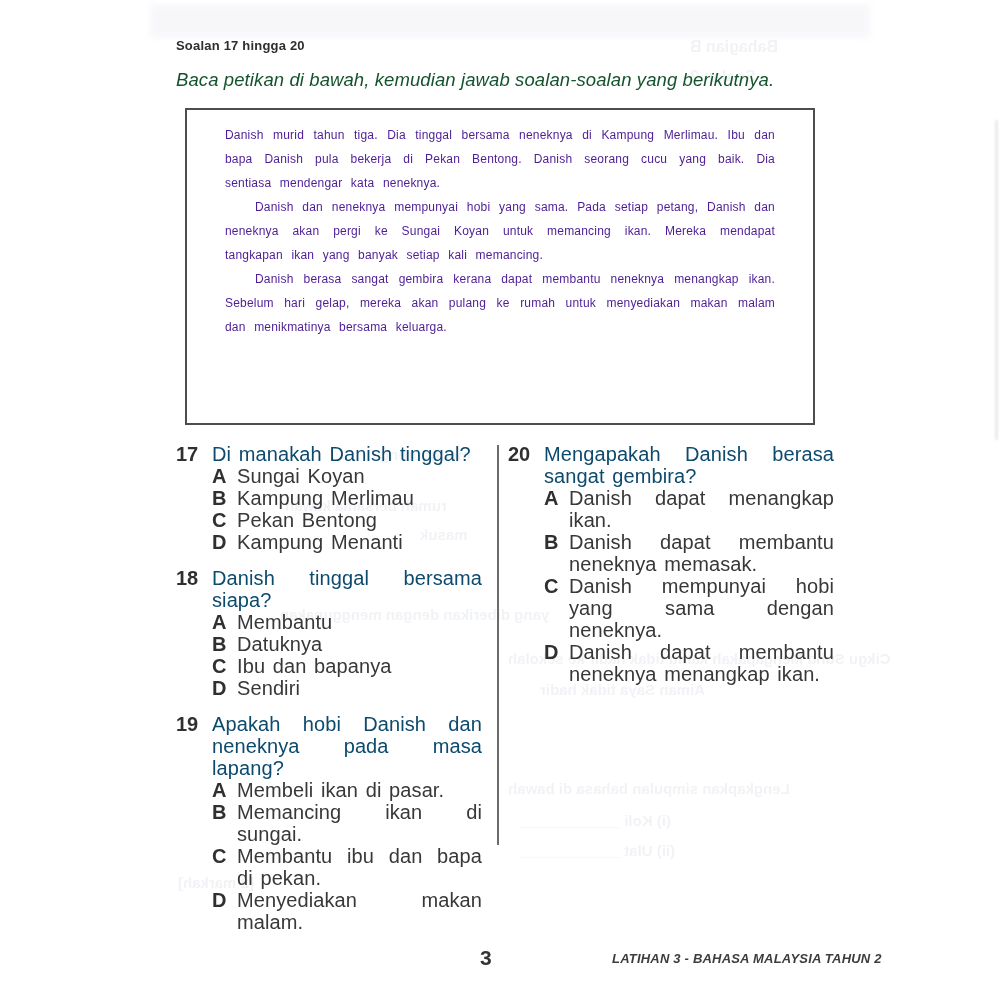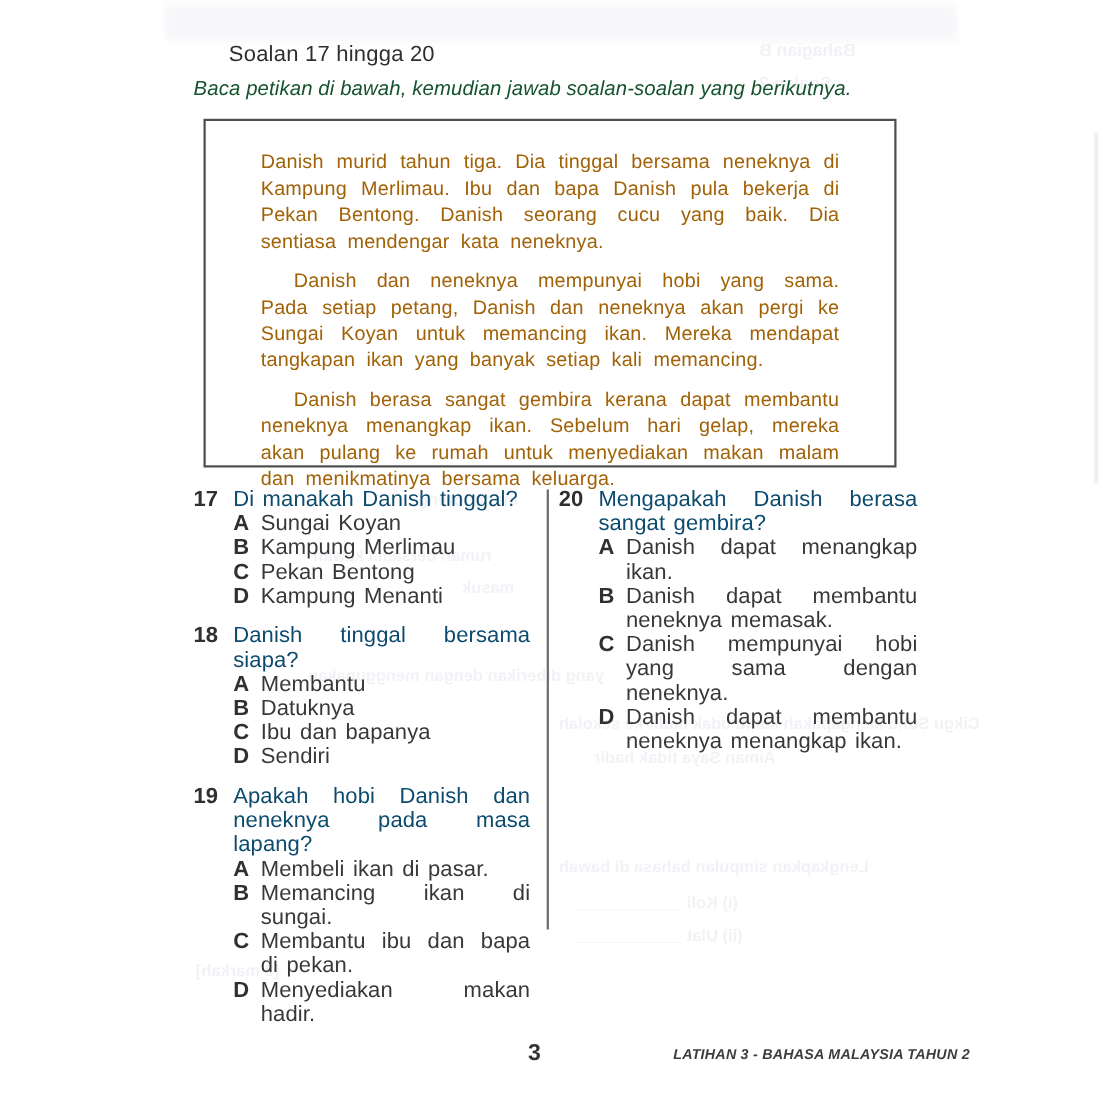--- a/index.html
+++ b/index.html
@@ -42,50 +42,49 @@
     font-size: 16px;
     font-weight: bold;
     filter: blur(0.5px);
     white-space: nowrap;
     pointer-events: none;
   }
   
   .title {
     position: absolute;
     left: 176px; top: 38px;
-    font-size: 20px;
-    font-weight: normal;
+    font-size: 13px;
+    font-weight: bold;
     color: #2e2e2e;
     letter-spacing: 0.2px;
-    margin-left: 32px;
   }
   .instruction {
     position: absolute;
     left: 176px; top: 69px;
     font-size: 18.5px;
     font-style: italic;
     color: #14532d;
     letter-spacing: 0.1px;
   }
   
   .passage-box {
     position: absolute;
     left: 185px; top: 108px;
     width: 630px; height: 317px;
     box-sizing: border-box;
     border: 2px solid #4d4d4d;
     padding: 13px 38px 12px 38px;
     background: #ffffff;
   }
   .passage-box p {
-    margin: 12px;
-    font-size: 18px;
+    margin: 0;
+    font-size: 12px;
     line-height: 24px;
     text-align: justify;
-    color: #a16207;
+    color: #4c1d95;
     letter-spacing: 0.2px;
     word-spacing: 5px;
   }
   .passage-box p.indent {
     text-indent: 30px;
   }
   
   .columns {
     position: absolute;
     left: 176px; top: 443px;
@@ -256,21 +255,21 @@
           <div class="option">
             <span class="opt-letter">B</span>
             <span class="opt-text">Memancing ikan di sungai.</span>
           </div>
           <div class="option">
             <span class="opt-letter">C</span>
             <span class="opt-text">Membantu ibu dan bapa di pekan.</span>
           </div>
           <div class="option">
             <span class="opt-letter">D</span>
-            <span class="opt-text">Menyediakan makan hadir.</span>
+            <span class="opt-text">Menyediakan makan malam.</span>
           </div>
         </div>
       </div>
 
     </div>
 
     <div class="col-right">
 
       <div class="question">
         <div class="qnum">20</div>

